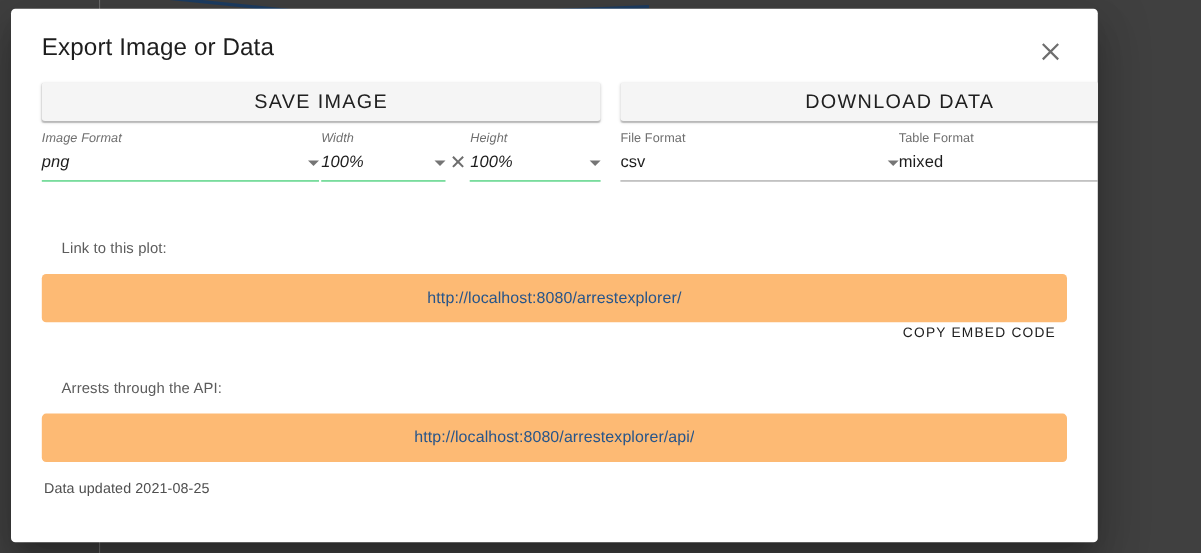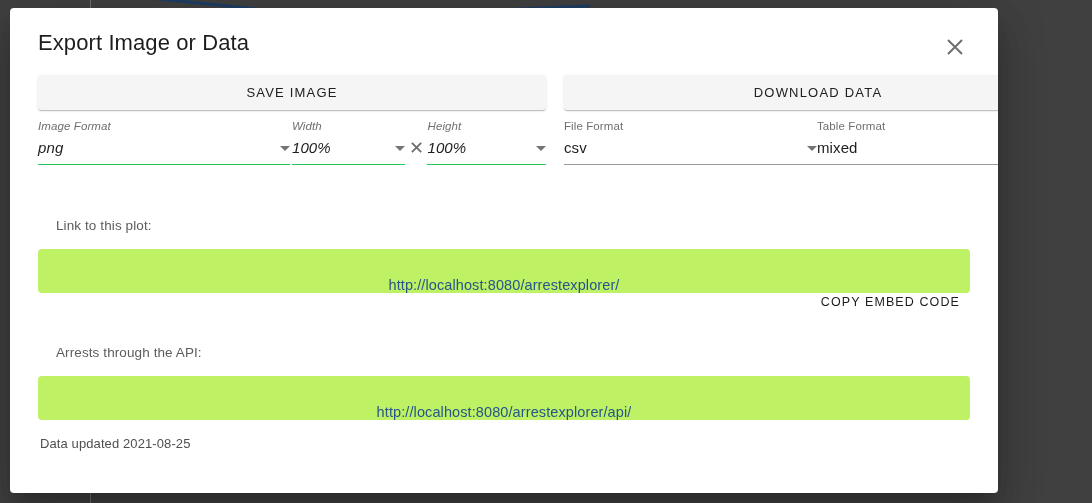--- a/index.html
+++ b/index.html
@@ -104,21 +104,21 @@
     display: block;
     width: 100%;
     height: 35px;
     background: #f5f5f5;
     border: none;
     border-radius: 3px;
     box-shadow: 0 2px 1px -1px rgba(0,0,0,.12),
                 0 1px 1px 0 rgba(0,0,0,.10),
                 0 1px 3px 0 rgba(0,0,0,.10);
     color: #202020;
-    font-size: 13px;
+    font-size: 18px;
     font-family: "Liberation Sans", sans-serif;
     letter-spacing: 1.2px;
     cursor: pointer;
   }
 
   
   .field-row {
     display: flex;
     margin-top: 9px;
     align-items: flex-end;
@@ -188,24 +188,24 @@
   .section-caption {
     font-size: 13.5px;
     color: #5c5c5c;
     line-height: 18px;
     margin-left: 18px;
     letter-spacing: 0.1px;
   }
   .url-box {
     margin-top: 14px;
     height: 44px;
-    background: #bef264;
+    background: #fdba74;
     border-radius: 4px;
     display: flex;
-    align-items: flex-end;
+    align-items: center;
     justify-content: center;
     padding: 0 12px;
   }
   .url-text {
     color: #27558a;
     font-size: 14.5px;
     letter-spacing: 0.1px;
     text-decoration: none;
     cursor: pointer;
     white-space: nowrap;

